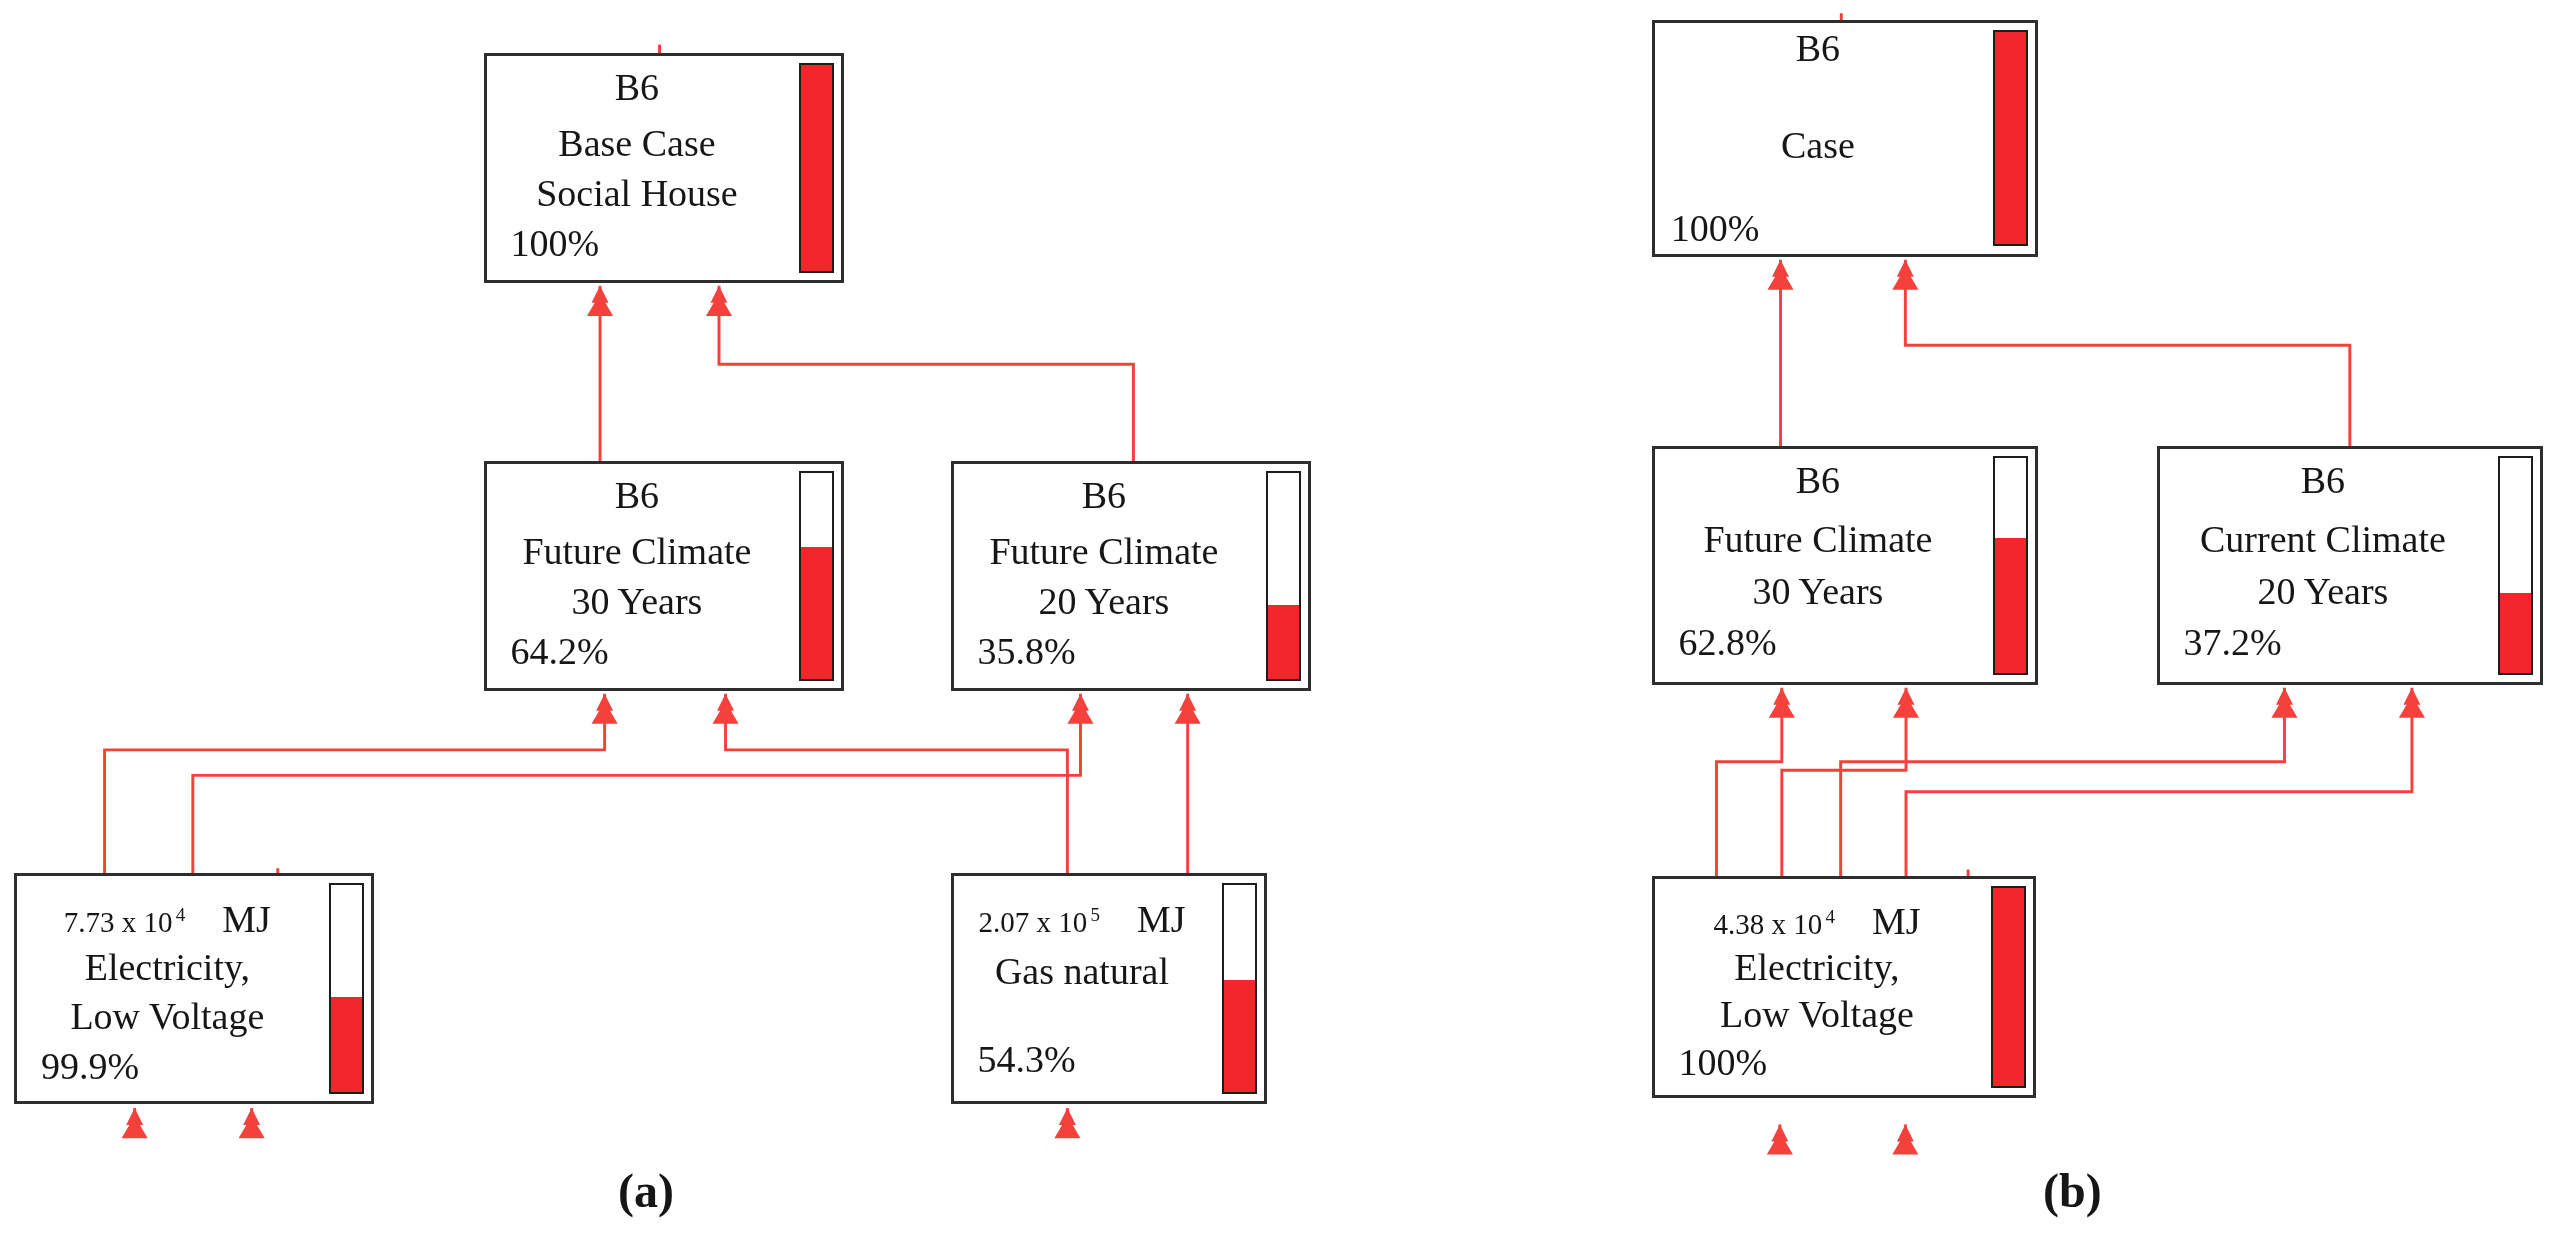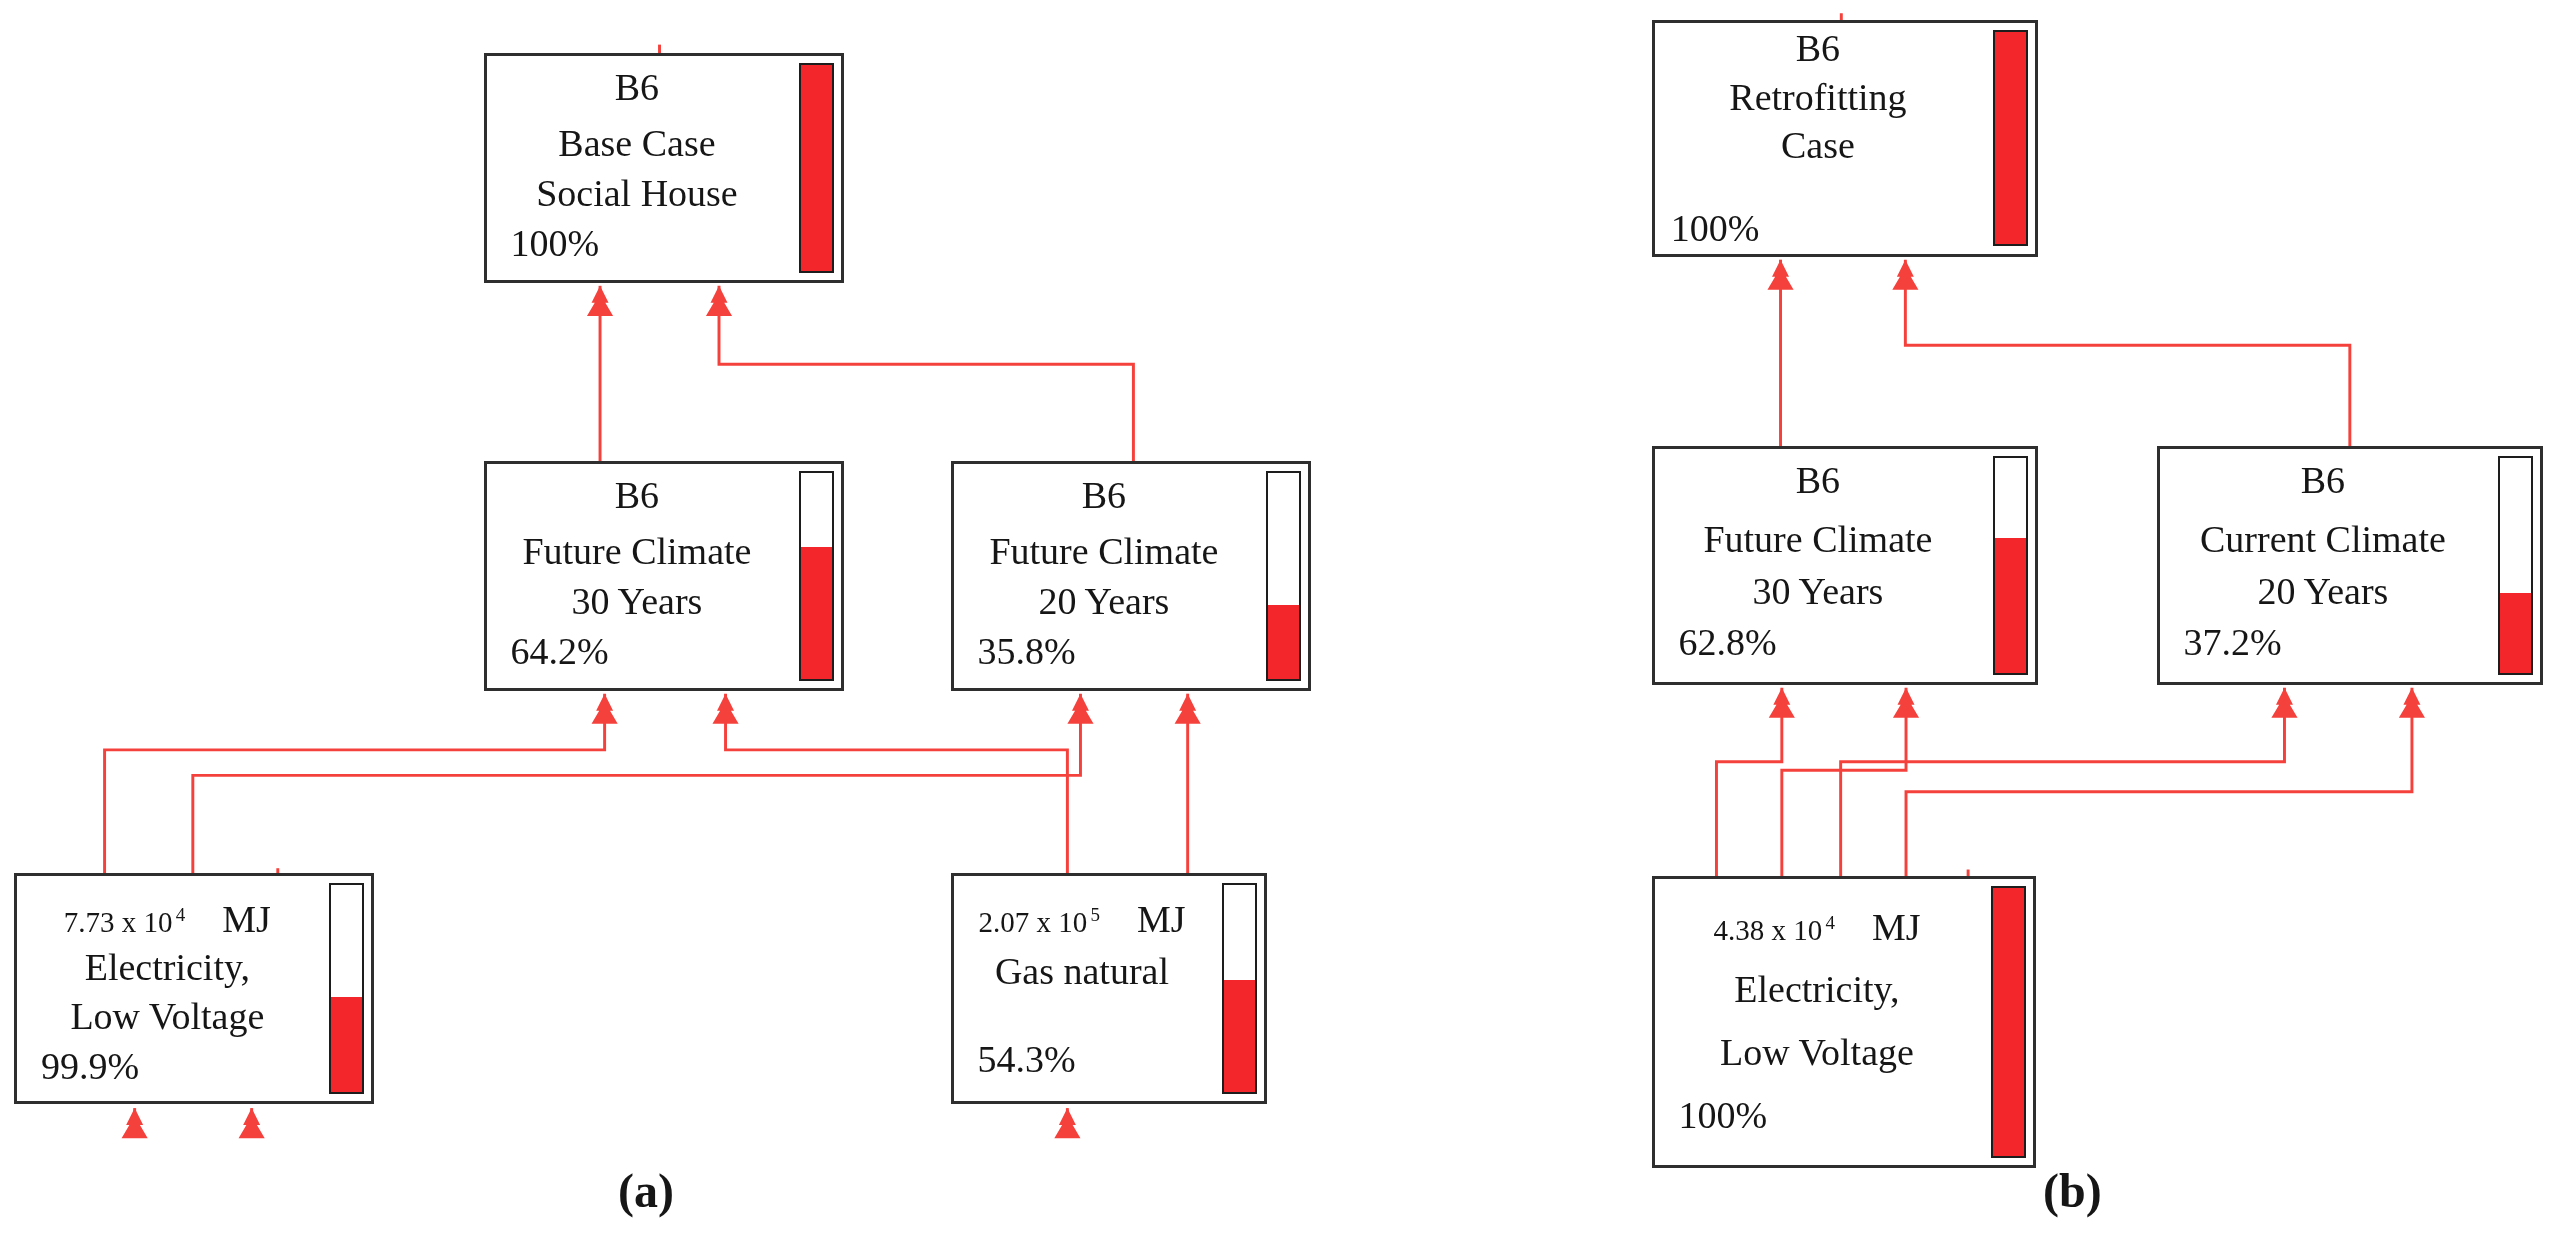--- a/index.html
+++ b/index.html
@@ -132,21 +132,20 @@
   <div class="pct gp">54.3%</div>
   <div class="bar">
     <div class="bar-fill" style="height: 54.3%;"></div>
   </div>
 </div>
 
 <div class="panel-label" style="left:618px;top:1165px">(a)</div>
 
 <div class="node" style="left:1652px;top:19.6px;width:386px;height:237px">
   <div class="tl q1">B6</div>
-  <div class="tl q2">Retrofitting</div>
   <div class="tl q3">Case</div>
   <div class="pct qp" style="left:15.7px">100%</div>
   <div class="bar">
     <div class="bar-fill" style="height: 100%;"></div>
   </div>
 </div>
 
 <div class="node" style="left:1652px;top:446px;width:386px;height:239px">
   <div class="tl r1">B6</div>
   <div class="tl r2">Future Climate</div>
@@ -160,21 +159,21 @@
 <div class="node" style="left:2157px;top:446px;width:386px;height:239px">
   <div class="tl r1">B6</div>
   <div class="tl r2">Current Climate</div>
   <div class="tl r3">20 Years</div>
   <div class="pct rp">37.2%</div>
   <div class="bar">
     <div class="bar-fill" style="height: 37.2%;"></div>
   </div>
 </div>
 
-<div class="node" style="left:1652px;top:876px;width:384px;height:292px">
+<div class="node" style="left:1652px;top:876px;width:384px;height:222px">
   <div class="tl sci s1">
     <span>4.38 x 10</span><sup>4</sup><span class="unit">MJ</span>
   </div>
   <div class="tl s2">Electricity,</div>
   <div class="tl s3">Low Voltage</div>
   <div class="pct sp">100%</div>
   <div class="bar">
     <div class="bar-fill" style="height: 100%;"></div>
   </div>
 </div>

